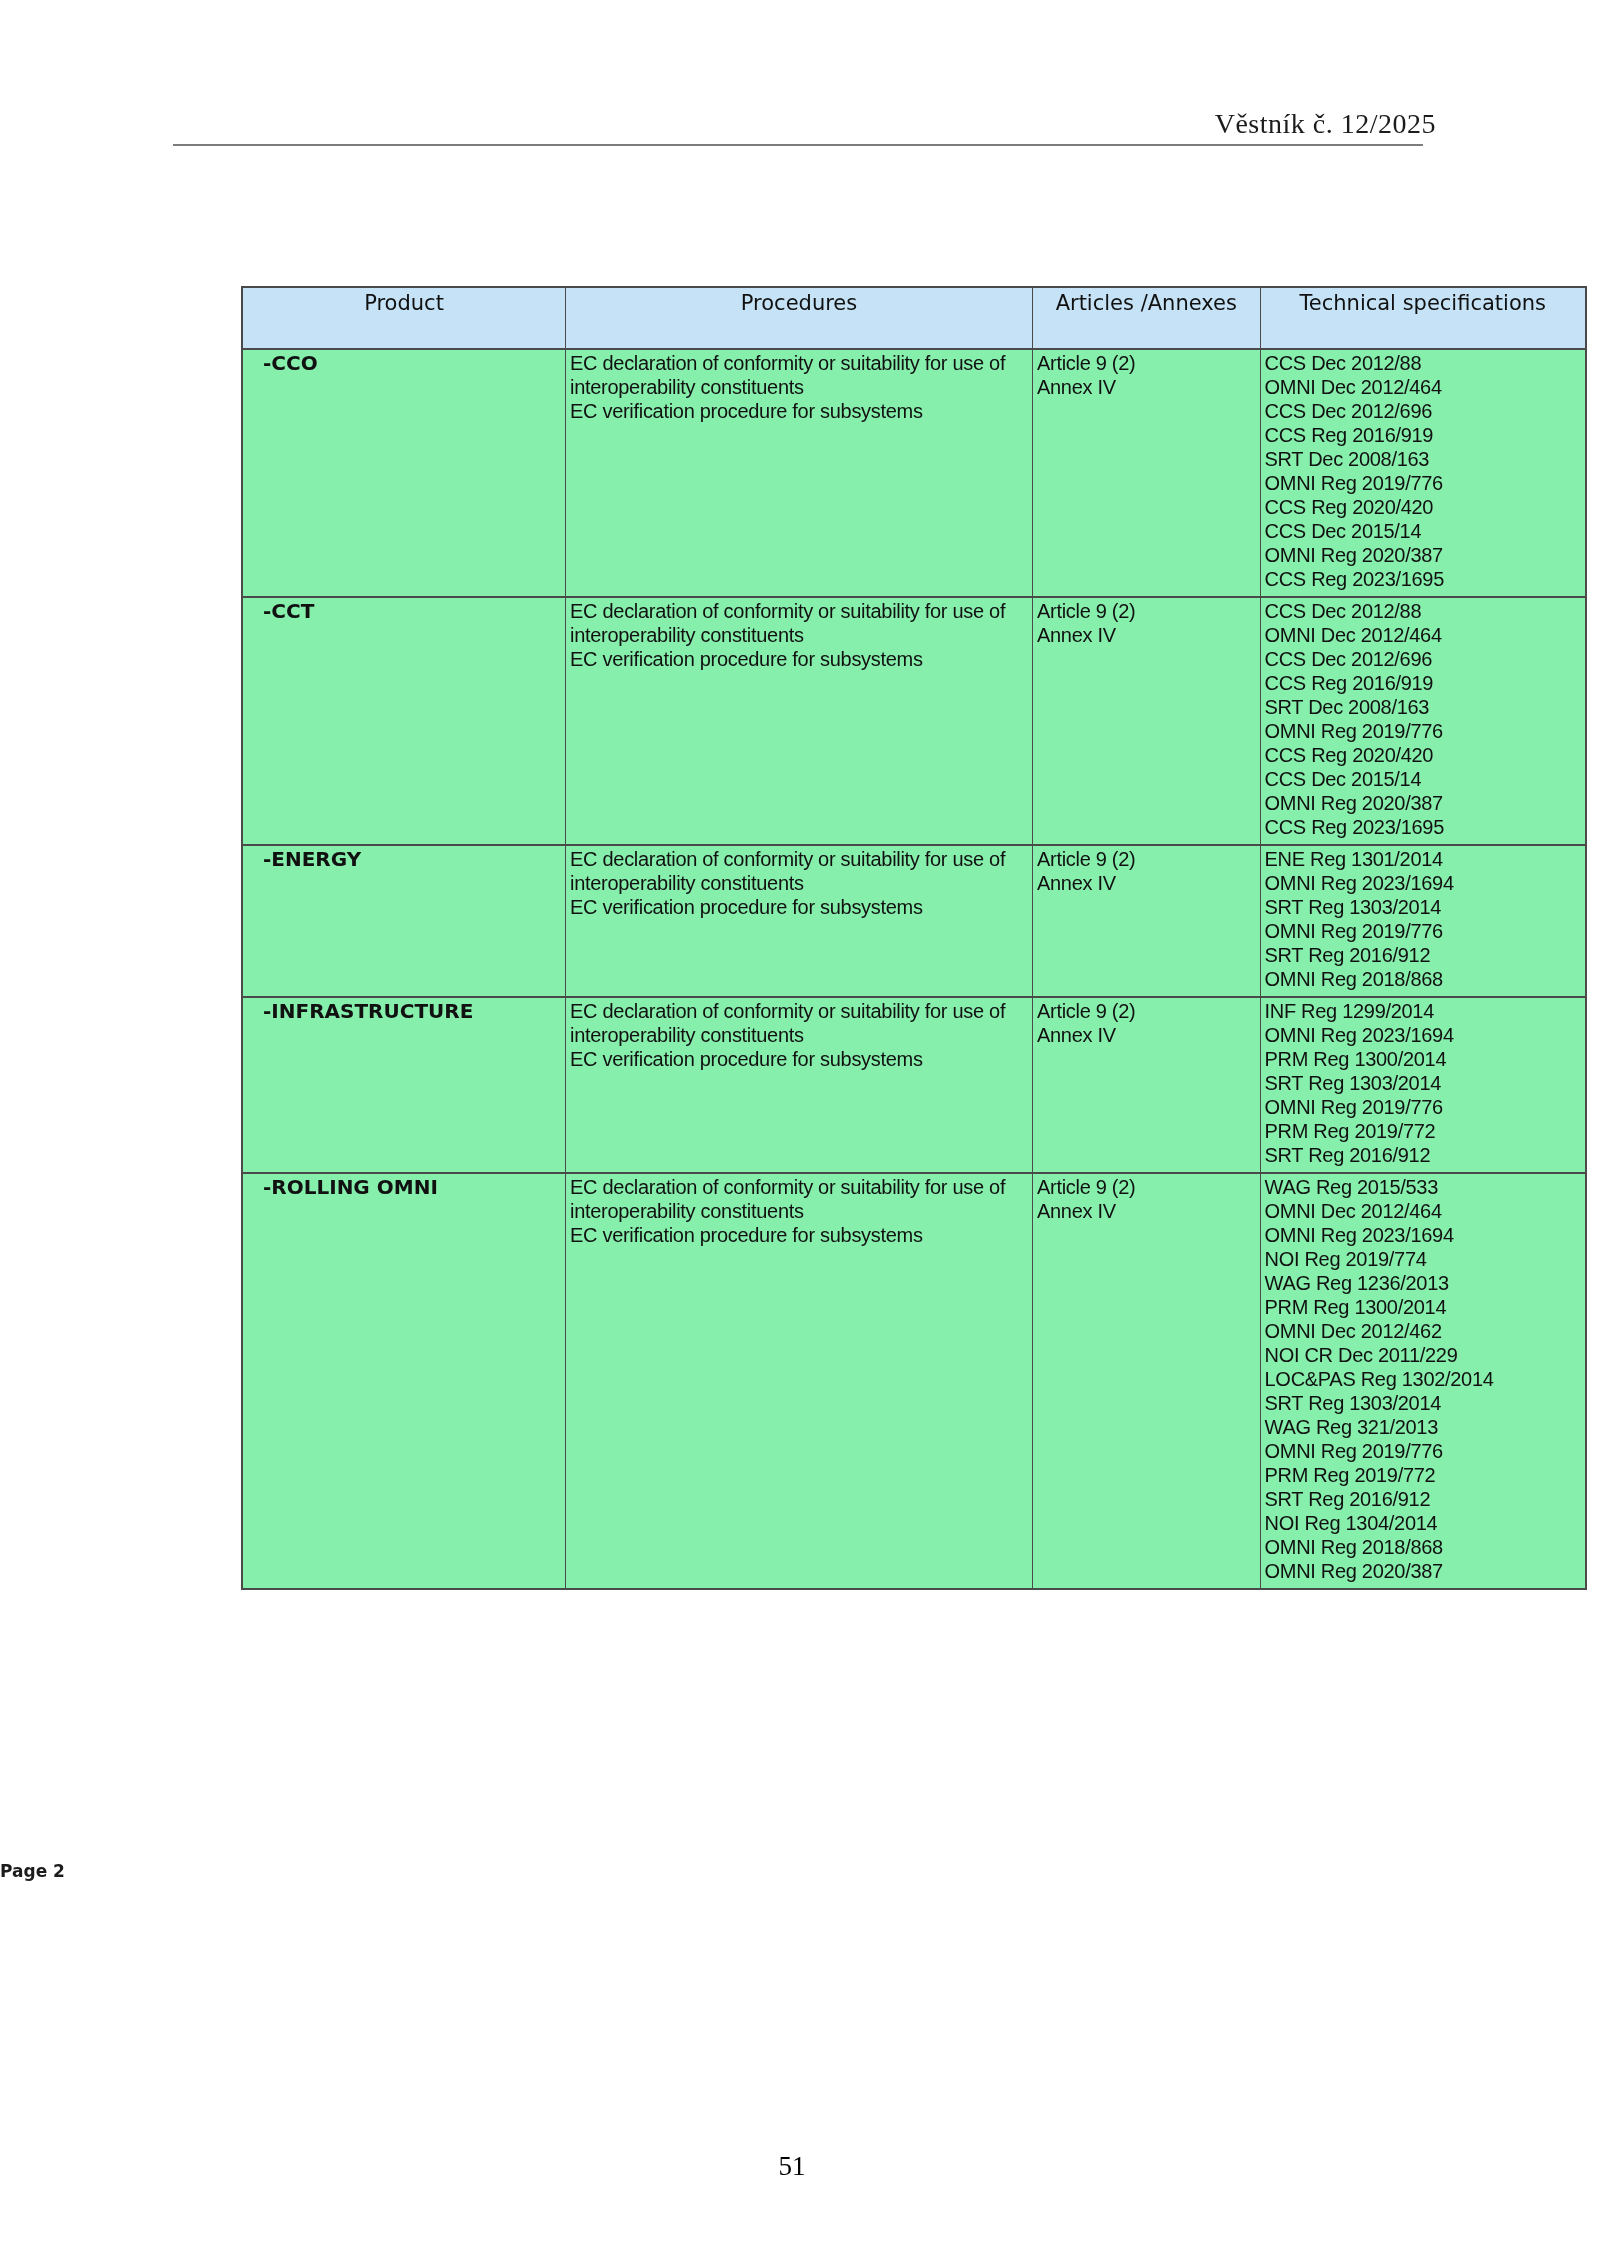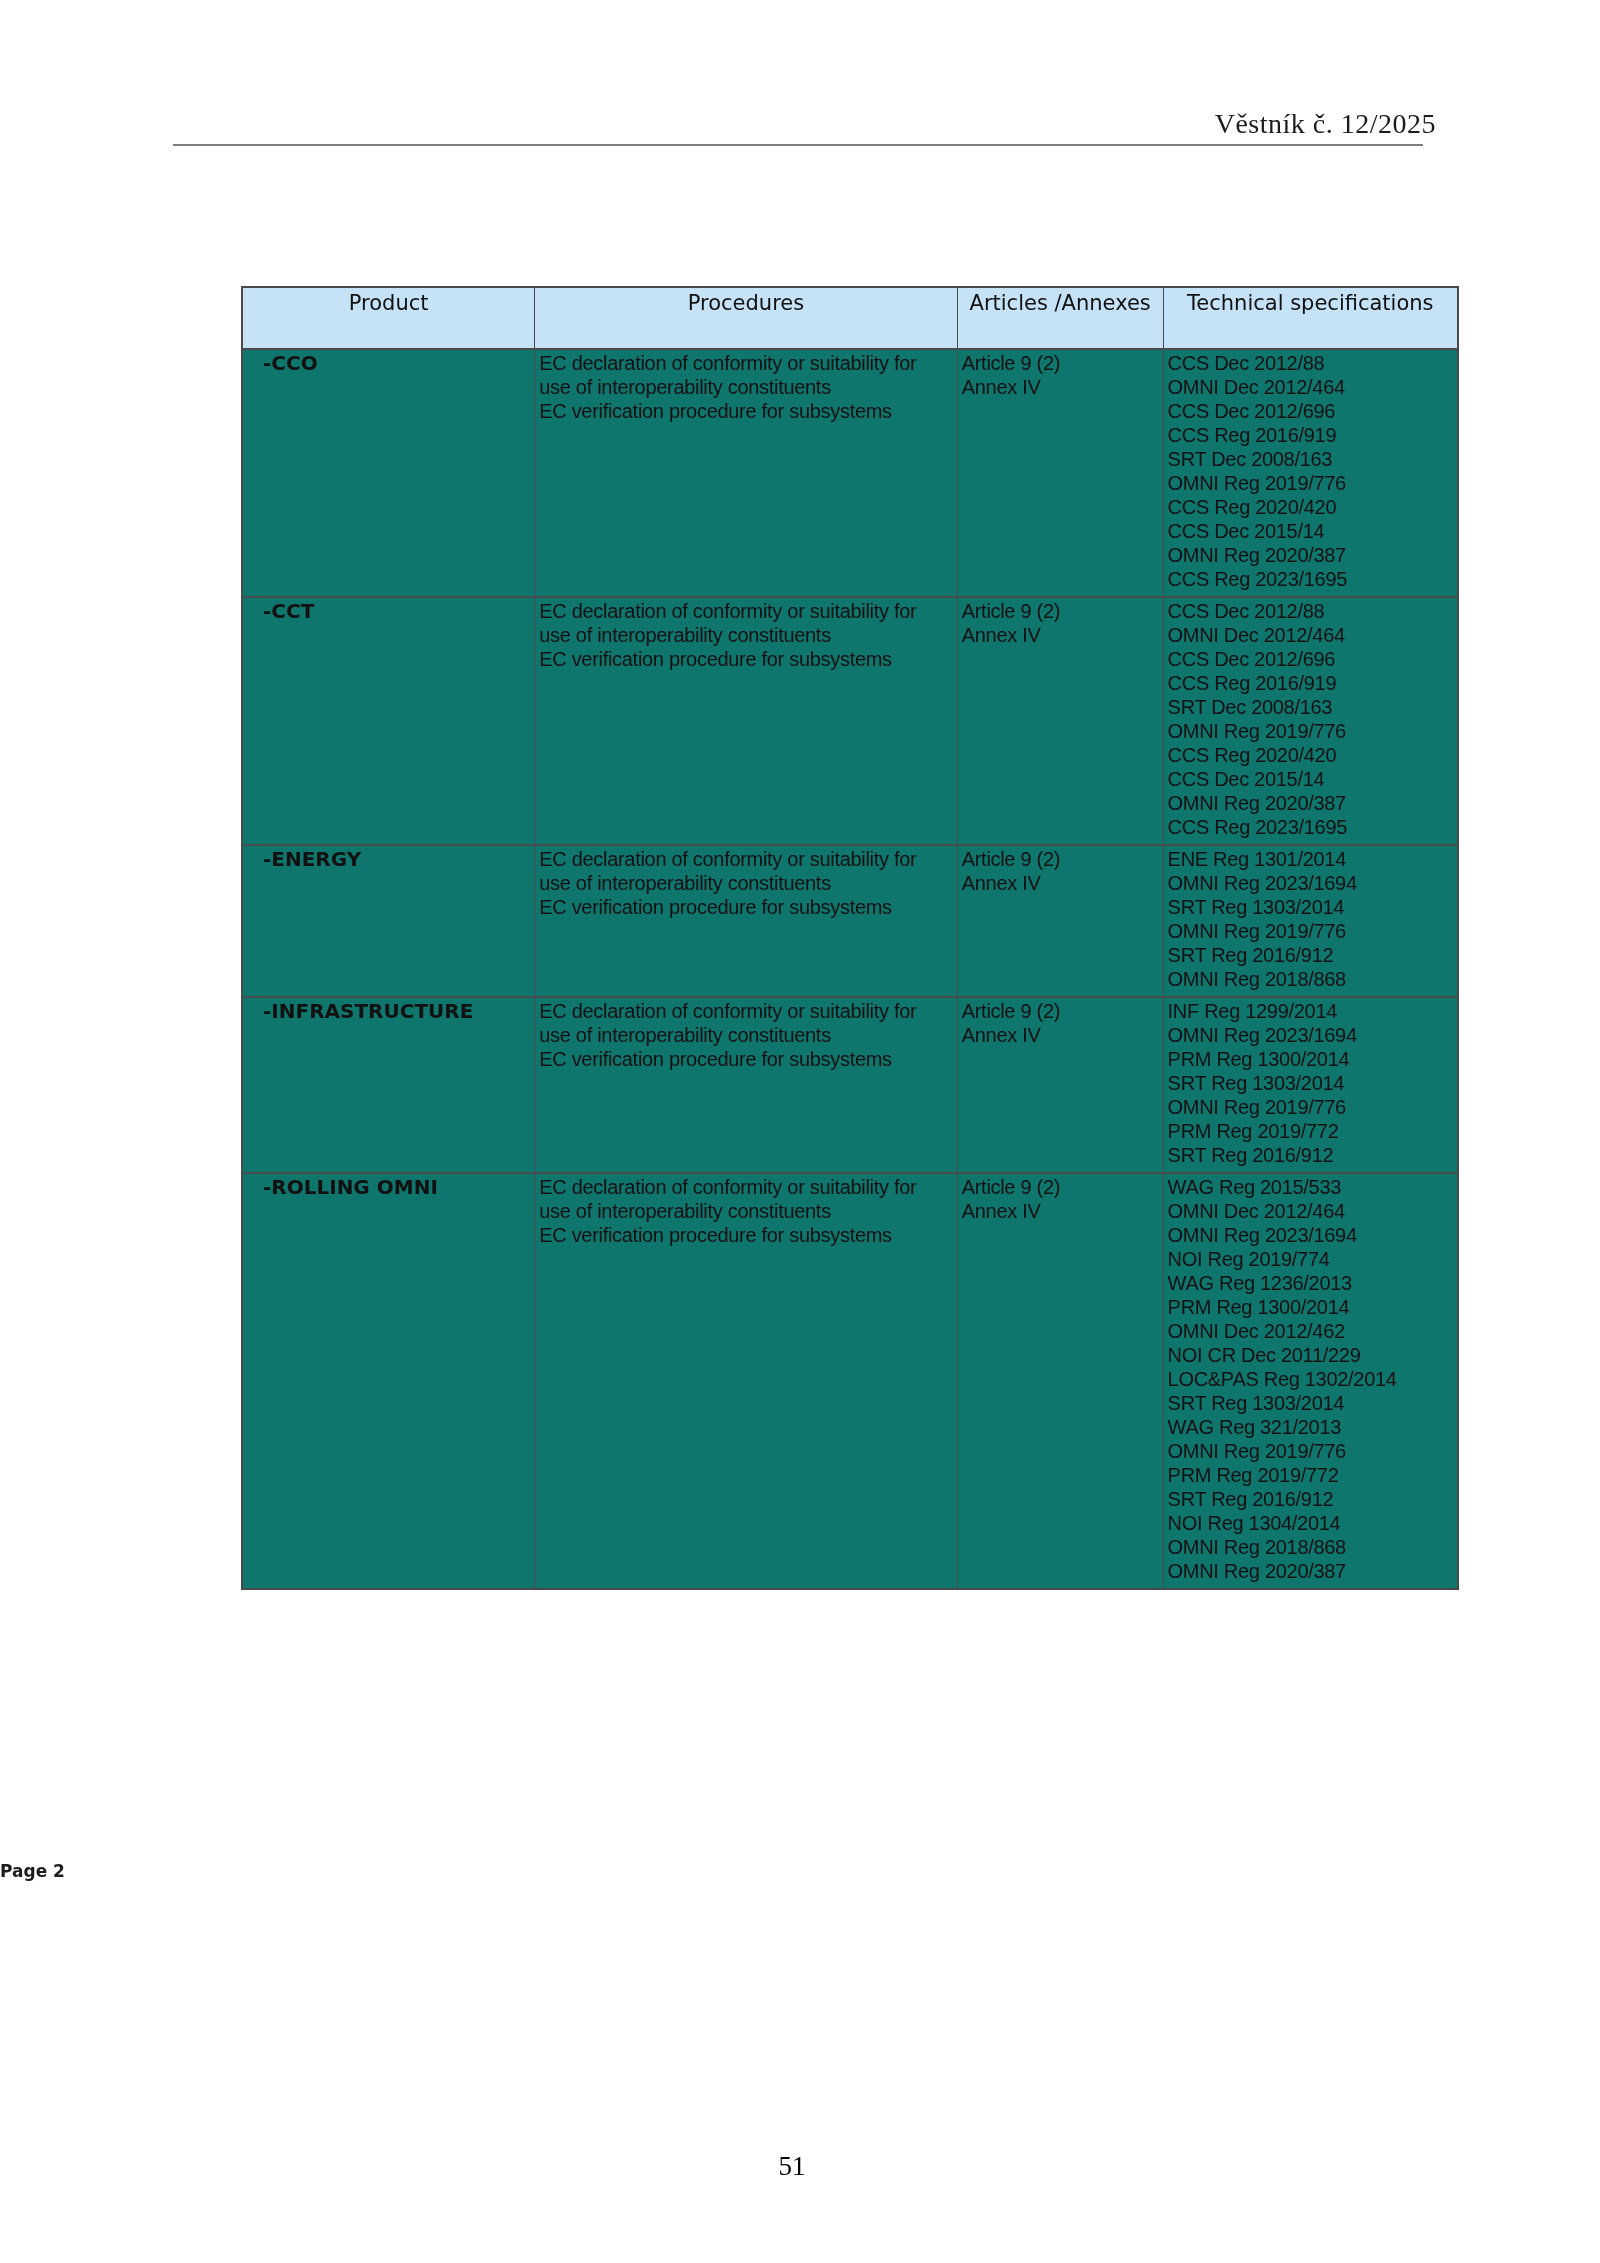--- a/index.html
+++ b/index.html
@@ -27,21 +27,21 @@
   }
   .header-rule{
     position:absolute;
     top:144px;left:173px;
     width:1250px;height:2px;
     background:#7d7d7d;
   }
   .spec-table-wrap{
     position:absolute;
     top:286px;left:241px;
-    width:1218px;
+    width:1346px;
   }
   table.spec-table{
     width:100%;
     border-collapse:collapse;
     table-layout:fixed;
     border:2px solid var(--border);
   }
   col.c-product{width:273px;}
   col.c-proc{width:394px;}
   col.c-art{width:192px;}
@@ -59,21 +59,21 @@
     border:1px solid var(--border);
     border-bottom:2px solid var(--border);
   }
   .spec-table td{
     vertical-align:top;
     border:1px solid var(--border);
     border-top:2px solid var(--border);
     font-size:20px;
     line-height:24px;
     padding:1px 4px 5px 4px;
-    background:#0f766e;
+    background:#86efac;
     letter-spacing:-0.3px;
   }
   .spec-table td.product-cell{
     font-family:"DejaVu Sans","Liberation Sans",sans-serif;
     font-weight:bold;
     padding-left:20px;
     letter-spacing:0;
   }
   .page-footer-label{
     position:absolute;

